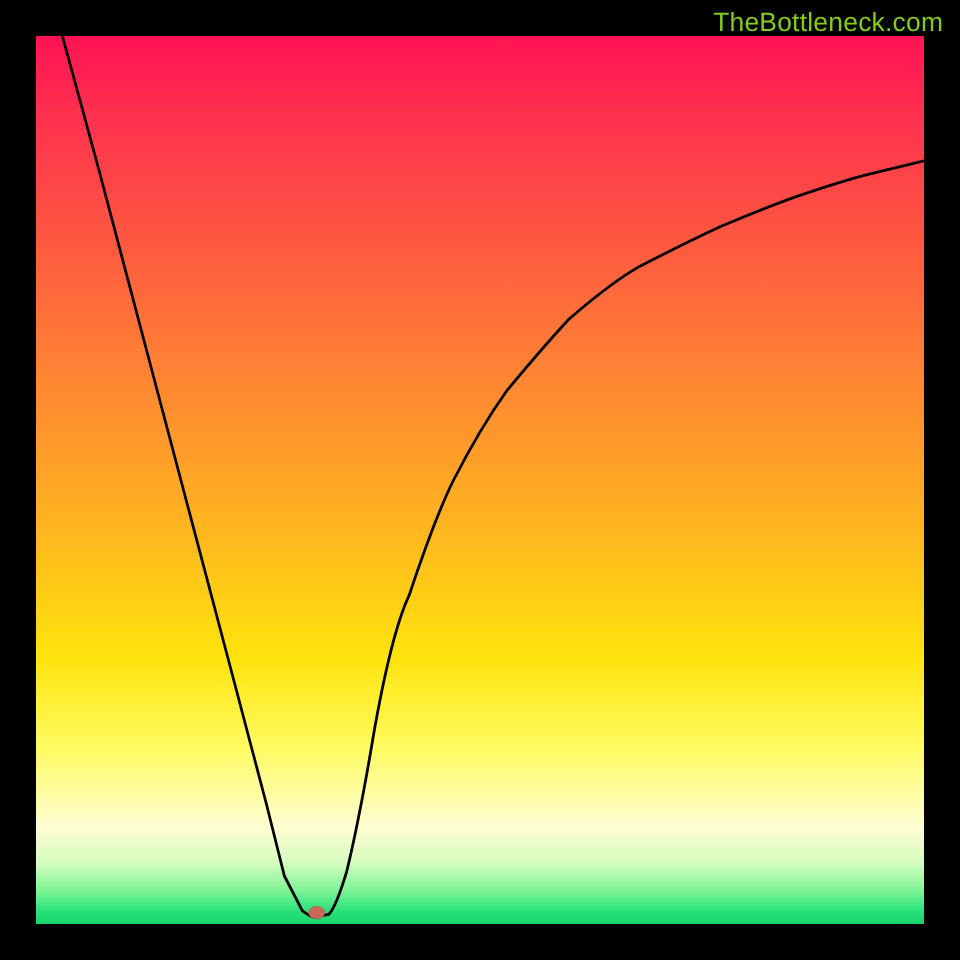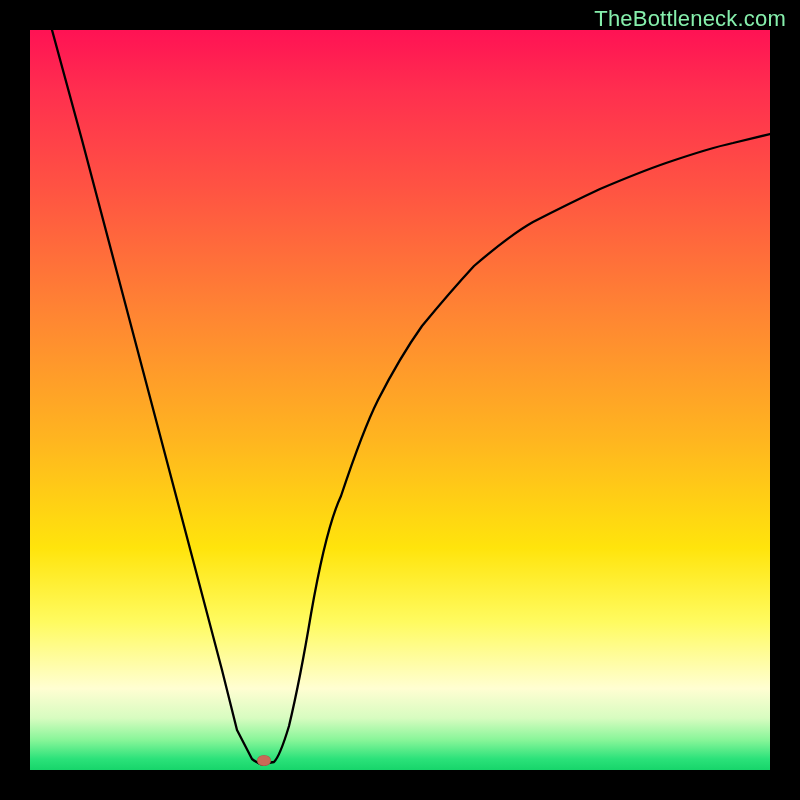--- a/index.html
+++ b/index.html
@@ -14,21 +14,21 @@
   .frame {
     position: relative;
     width: 800px;
     height: 800px;
     background: #000;
   }
   .watermark {
     position: absolute;
     top: 6px;
     right: 14px;
-    color: #86efac;
+    color: #84cc16;
     font-size: 22px;
     font-weight: 400;
     letter-spacing: 0.2px;
     text-align: center;
   }
   .plot-area {
     position: absolute;
     left: 30px;
     top: 30px;
     width: 740px;

